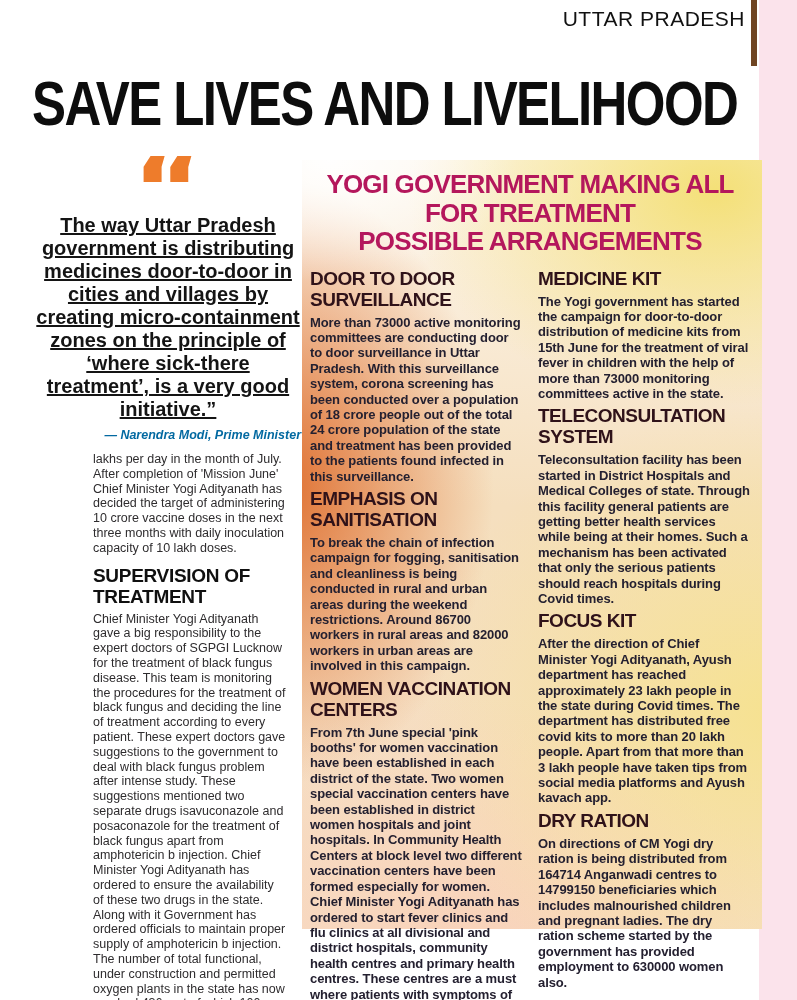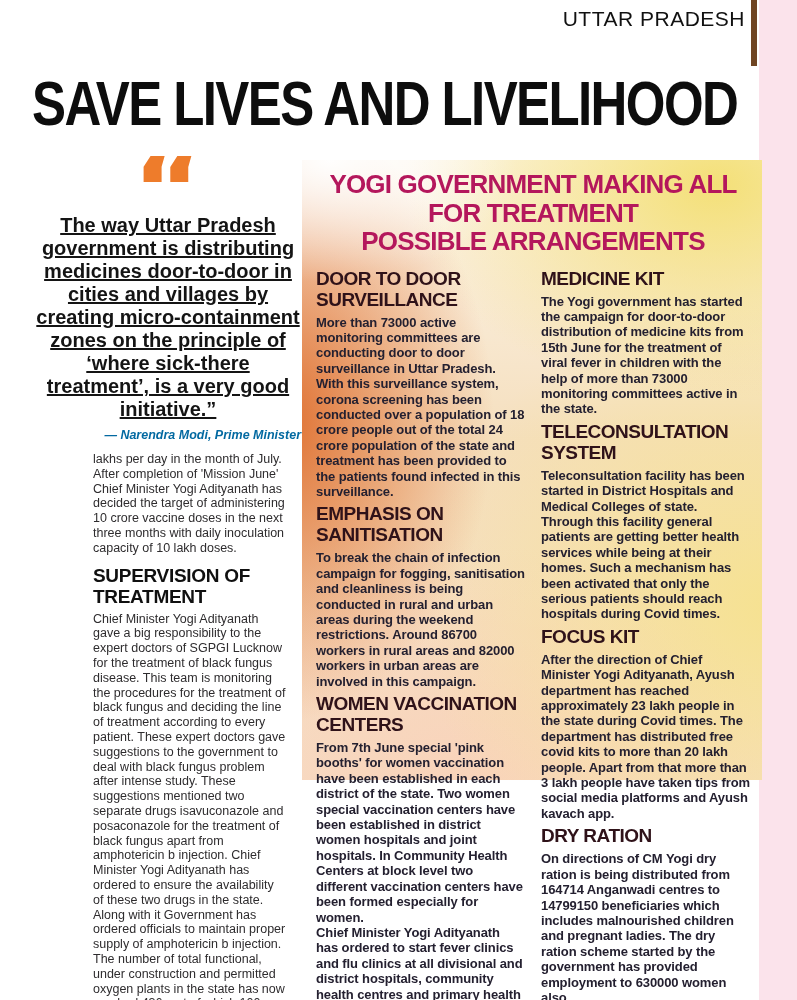--- a/index.html
+++ b/index.html
@@ -27,22 +27,22 @@
     font-family:"DejaVu Sans",sans-serif;font-weight:bold;
     color:#EE7C2B;font-size:108px;line-height:70px;height:56px;overflow:hidden;
   }
   .qtext{font-size:20px;font-weight:bold;line-height:23px;color:#141414;margin-top:2px;text-decoration:underline;}
   .qattr{font-size:12.5px;font-weight:bold;font-style:italic;text-align:right;margin-top:7px;color:#0369a1;}
   
   .left-body{position:absolute;left:93px;top:452px;width:193px;font-size:12.5px;line-height:14.8px;color:#2E2C2E;}
   .lc-heading{font-size:19px;font-weight:bold;line-height:21px;letter-spacing:-.3px;color:#101010;margin:9px 0 5px;}
   
   .panel{
-    position:absolute;left:302px;top:160px;width:460px;height:620px;box-sizing:border-box;
-    padding:10px 12px 0 14px;
+    position:absolute;left:302px;top:160px;width:460px;height:769px;box-sizing:border-box;
+    padding:10px 12px 0 8px;
     background-color:#F6DFC0;
     background-image:
       radial-gradient(ellipse 260px 170px at 6% 0%,  rgba(255,255,255,0.96), rgba(255,255,255,0) 72%),
       radial-gradient(ellipse 430px 300px at 90% 4%, rgba(243,222,110,0.92), rgba(243,222,110,0) 72%),
       radial-gradient(ellipse 500px 430px at 103% 72%, rgba(246,226,140,0.92), rgba(246,226,140,0) 72%),
       radial-gradient(ellipse 300px 430px at -4% 42%, rgba(221,101,35,0.90), rgba(221,101,35,0) 70%),
       radial-gradient(ellipse 420px 320px at 35% 102%, rgba(249,210,185,0.95), rgba(249,210,185,0) 78%),
       linear-gradient(180deg,#FDF6EC 0%,#F5DFBE 45%,#F6DEC6 100%);
   }
   .panel-title{

